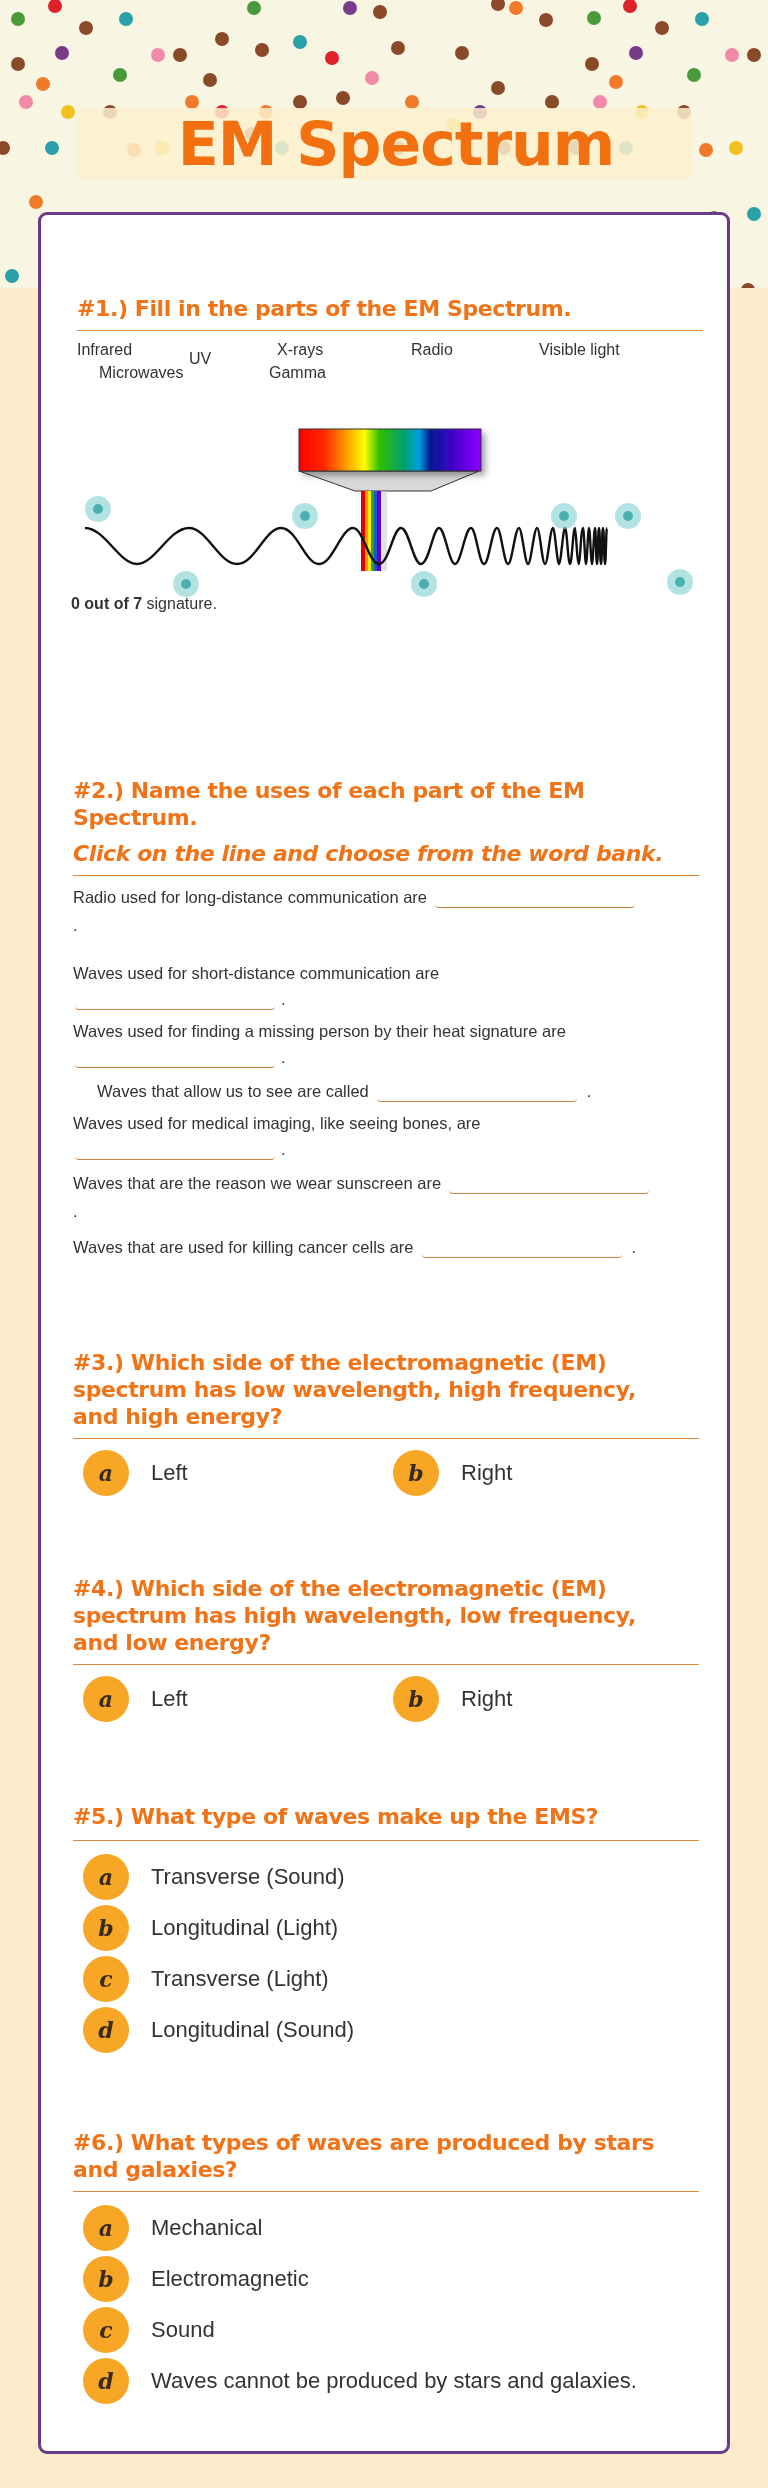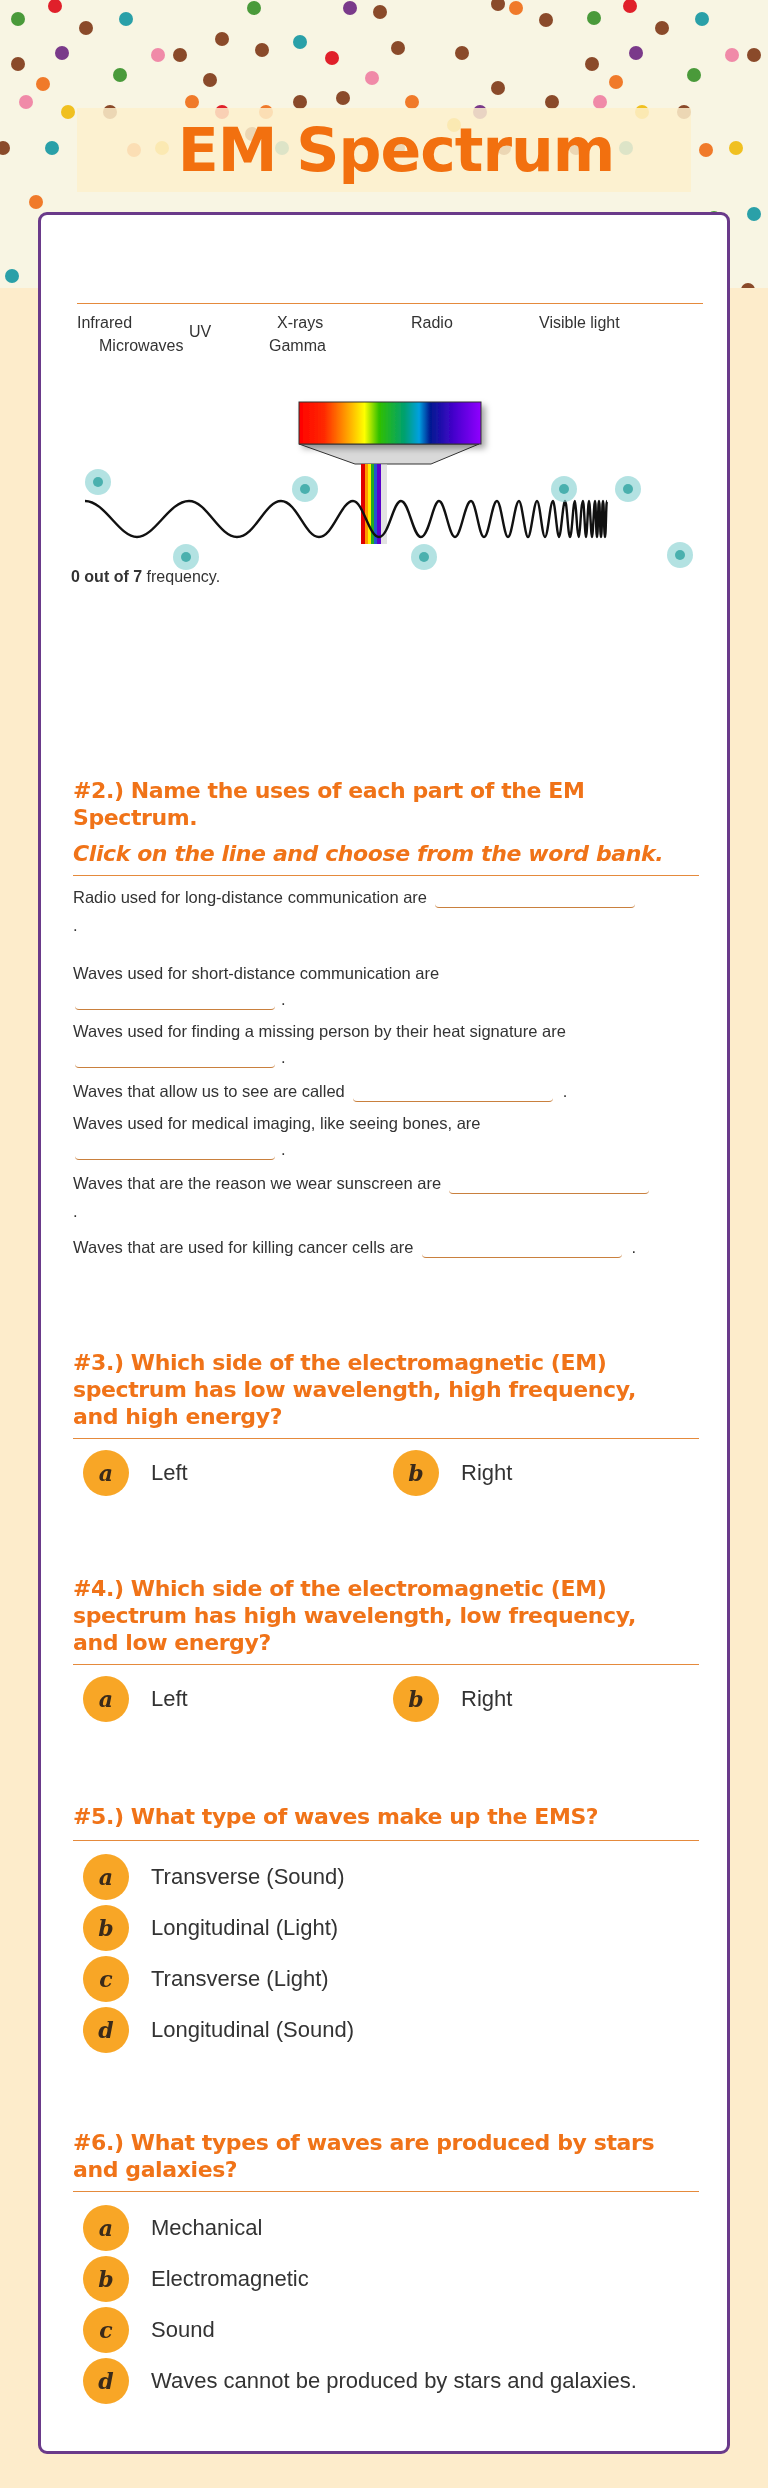--- a/index.html
+++ b/index.html
@@ -12,21 +12,21 @@
     height: 2488px;
     overflow: hidden;
   }
   .dots-bg {
     position: absolute; left: 0; top: 0; width: 768px; height: 288px;
     background: #f8f5e3;
     overflow: hidden;
   }
   .dots-bg svg { display:block; }
   .title-banner {
-    position: absolute; left: 77px; top: 108px; width: 614px; height: 84px;
+    position: absolute; left: 77px; top: 108px; width: 614px; height: 72px;
     background: rgba(253, 240, 205, 0.85);
     display: flex; align-items: center; justify-content: center; padding-left: 24px;
   }
   .title-banner h1 {
     font-family: "DejaVu Sans", sans-serif;
     font-weight: bold;
     font-size: 60px;
     color: #f2700f;
     letter-spacing: -1px;
   }
@@ -176,20 +176,21 @@
   </svg>
 </div>
 
 <div class="title-banner">
   <h1>EM Spectrum</h1>
 </div>
 
 <div class="card">
 
   <div class="section" style="top:80px;">
+    <div class="q-title" style="margin-left:4px;">#1.) Fill in the parts of the EM Spectrum.</div>
     <hr class="rule" style="margin-top:8px; margin-left:4px; width:626px;">
     <div class="wordbank" style="margin-top:10px;">
       <span style="left:4px; top:0;">Infrared</span>
       <span style="left:116px; top:9px;">UV</span>
       <span style="left:204px; top:0;">X-rays</span>
       <span style="left:338px; top:0;">Radio</span>
       <span style="left:466px; top:0;">Visible light</span>
       <span style="left:26px; top:23px;">Microwaves</span>
       <span style="left:196px; top:23px;">Gamma</span>
     </div>
@@ -248,42 +249,42 @@
       <div class="hotspot" style="left:18px; top:77px;"></div>
       <div class="hotspot" style="left:106px; top:152px;"></div>
       <div class="hotspot" style="left:225px; top:84px;"></div>
       <div class="hotspot" style="left:344px; top:152px;"></div>
       <div class="hotspot" style="left:484px; top:84px;"></div>
       <div class="hotspot" style="left:548px; top:84px;"></div>
       <div class="hotspot" style="left:600px; top:150px;"></div>
     </div>
 
     <div class="progress" style="margin-top:-4px; margin-left:-2px;">
-      <b>0 out of 7</b><span> frequency.</span>
+      <b>0 out of 7</b><span> signature.</span>
     </div>
   </div>
 
   <div class="section" style="top:562px;">
     <div class="q-title" style="width:560px;">#2.) Name the uses of each part of the EM Spectrum.</div>
     <div class="q-sub" style="margin-top:10px; font-size:22px;">Click on the line and choose from the word bank.</div>
     <hr class="rule" style="margin-top:8px; width:626px;">
 
     <div class="fill-row" style="margin-top:10px;">
       <span>Radio used for long-distance communication are</span><span class="blank"></span>
       <div style="margin-top:6px;">.</div>
     </div>
     <div class="fill-row" style="margin-top:26px;">
       <span>Waves used for short-distance communication are</span><br>
       <span class="blank" style="margin-left:2px; margin-top:6px;"></span><span>.</span>
     </div>
     <div class="fill-row" style="margin-top:10px;">
       <span>Waves used for finding a missing person by their heat signature are</span><br>
       <span class="blank" style="margin-left:2px; margin-top:6px;"></span><span>.</span>
     </div>
-    <div class="fill-row" style="margin-top:12px;">
+    <div class="fill-row" style="margin-top:12px;margin-left:24px;">
       <span>Waves that allow us to see are called</span><span class="blank" style="margin-right:10px;"></span><span>.</span>
     </div>
     <div class="fill-row" style="margin-top:10px;">
       <span>Waves used for medical imaging, like seeing bones, are</span><br>
       <span class="blank" style="margin-left:2px; margin-top:6px;"></span><span>.</span>
     </div>
     <div class="fill-row" style="margin-top:12px;">
       <span>Waves that are the reason we wear sunscreen are</span><span class="blank"></span>
       <div style="margin-top:6px;">.</div>
     </div>

